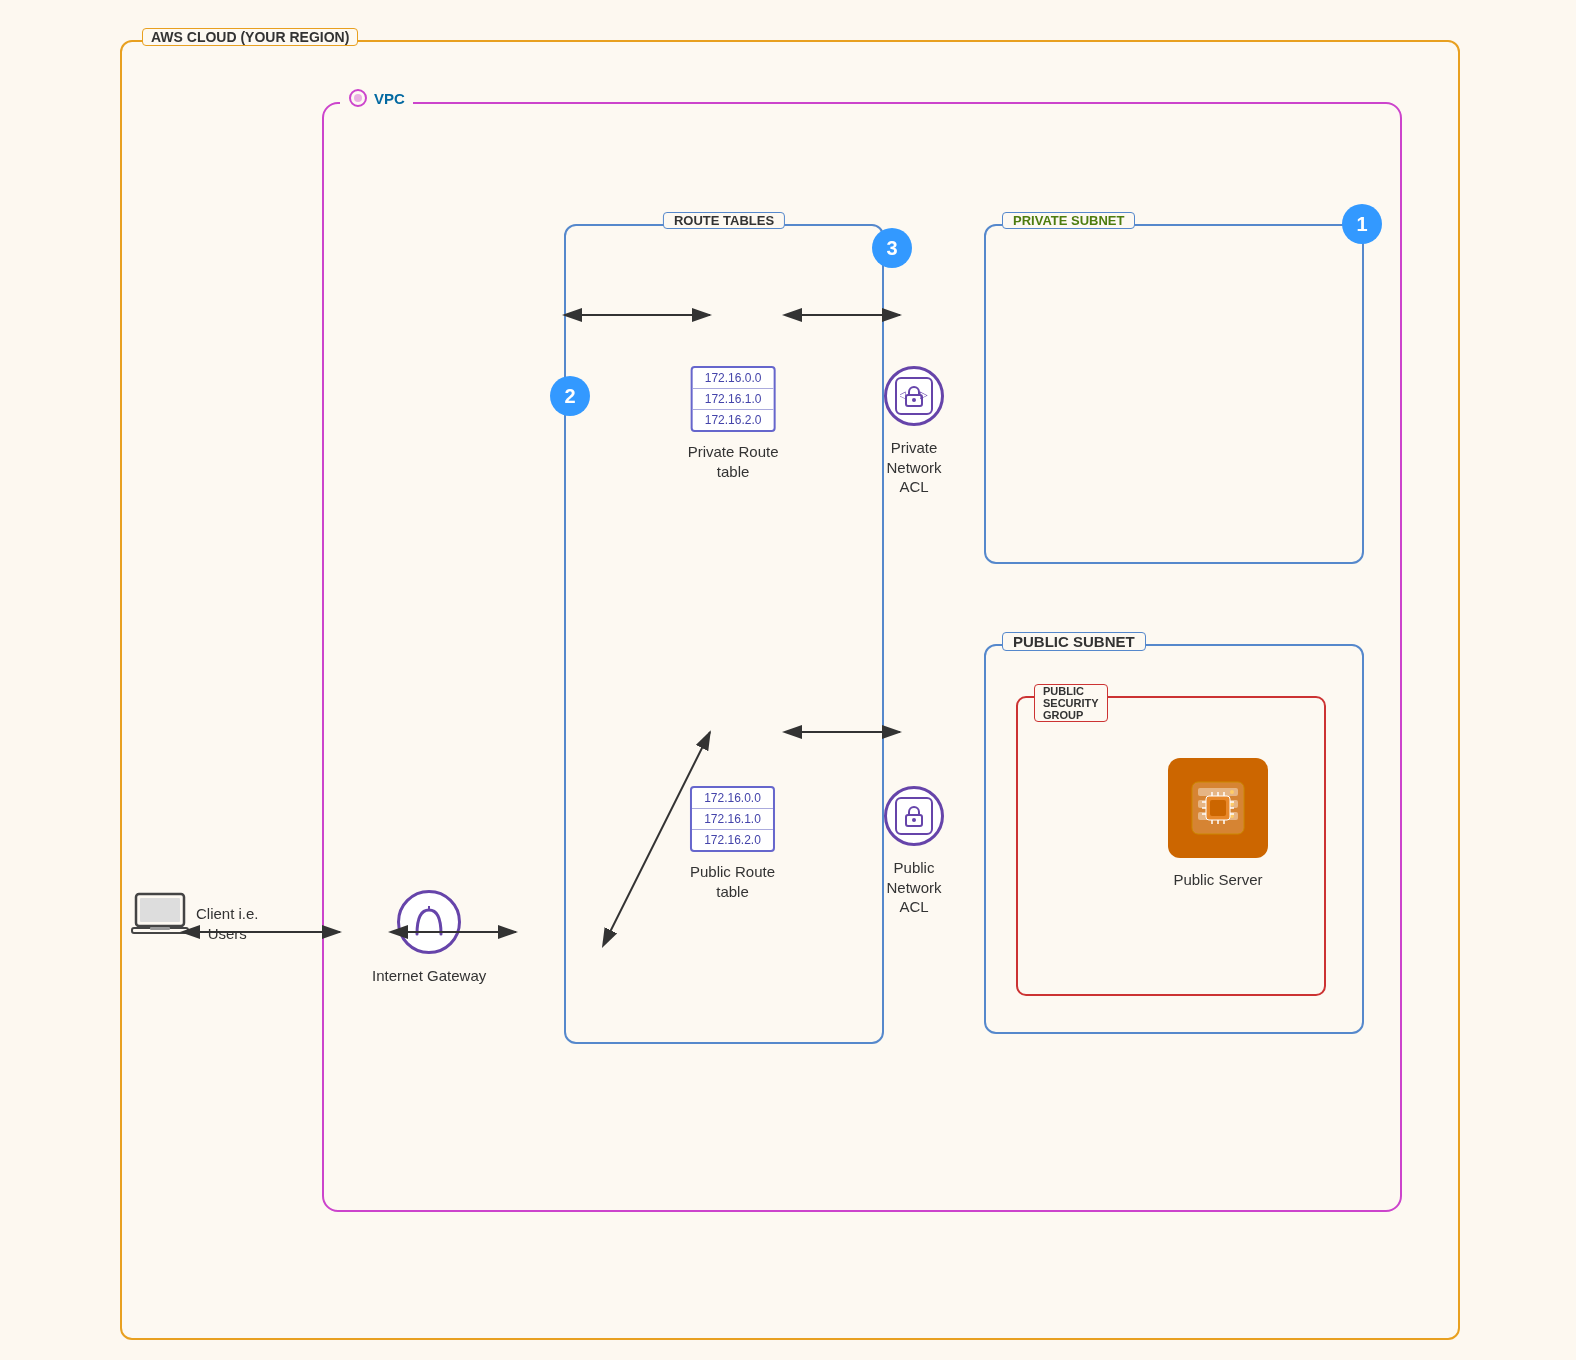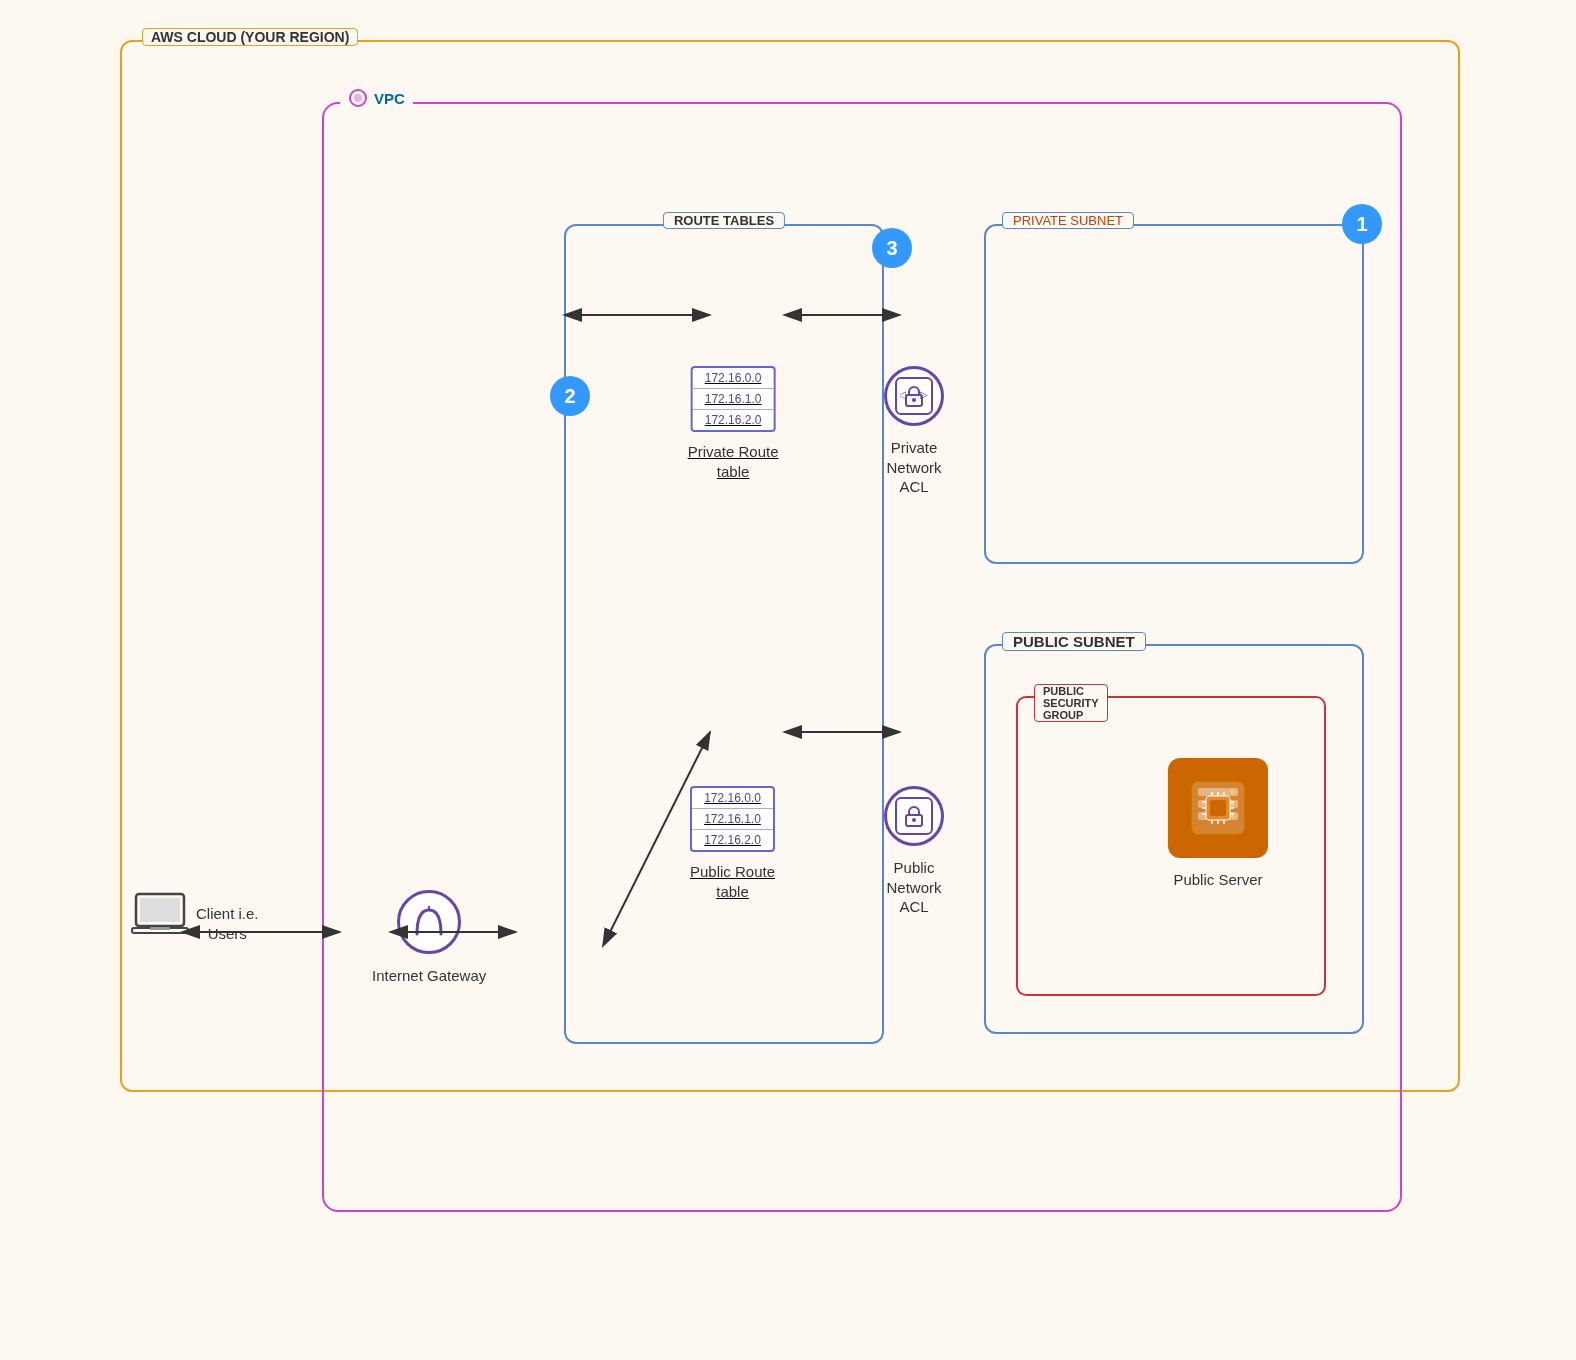--- a/index.html
+++ b/index.html
@@ -11,21 +11,21 @@
       overflow: hidden;
       position: relative;
     }
 
     
     .aws-cloud {
       position: absolute;
       top: 40px;
       left: 120px;
       width: 1340px;
-      height: 1052px;
+      height: 1300px;
       border: 2px solid #e8a020;
       border-radius: 12px;
       background: #fdf9f2;
       padding-left: 48px;
     }
 
     .aws-cloud-label {
       position: absolute;
       top: -14px;
       left: 20px;
@@ -108,22 +108,22 @@
       background: transparent;
     }
 
     .private-subnet-label {
       position: absolute;
       top: -14px;
       left: 16px;
       background: #fdf9f2;
       padding: 0 10px;
       font-size: 13px;
-      font-weight: normal;
-      color: #c2410c;
+      font-weight: bold;
+      color: #4d7c0f;
       border: 1px solid #5588cc;
       border-radius: 4px;
     }
 
     
     .public-subnet-box {
       position: absolute;
       top: 540px;
       left: 660px;
       width: 380px;
@@ -312,21 +312,20 @@
       align-items: center;
       gap: 6px;
     }
 
     .route-card-group {
       position: absolute;
       display: flex;
       flex-direction: column;
       align-items: center;
       gap: 4px;
-      text-decoration: underline;
     }
 
     .server-group {
       position: absolute;
       display: flex;
       flex-direction: column;
       align-items: center;
       gap: 6px;
     }
   </style>

